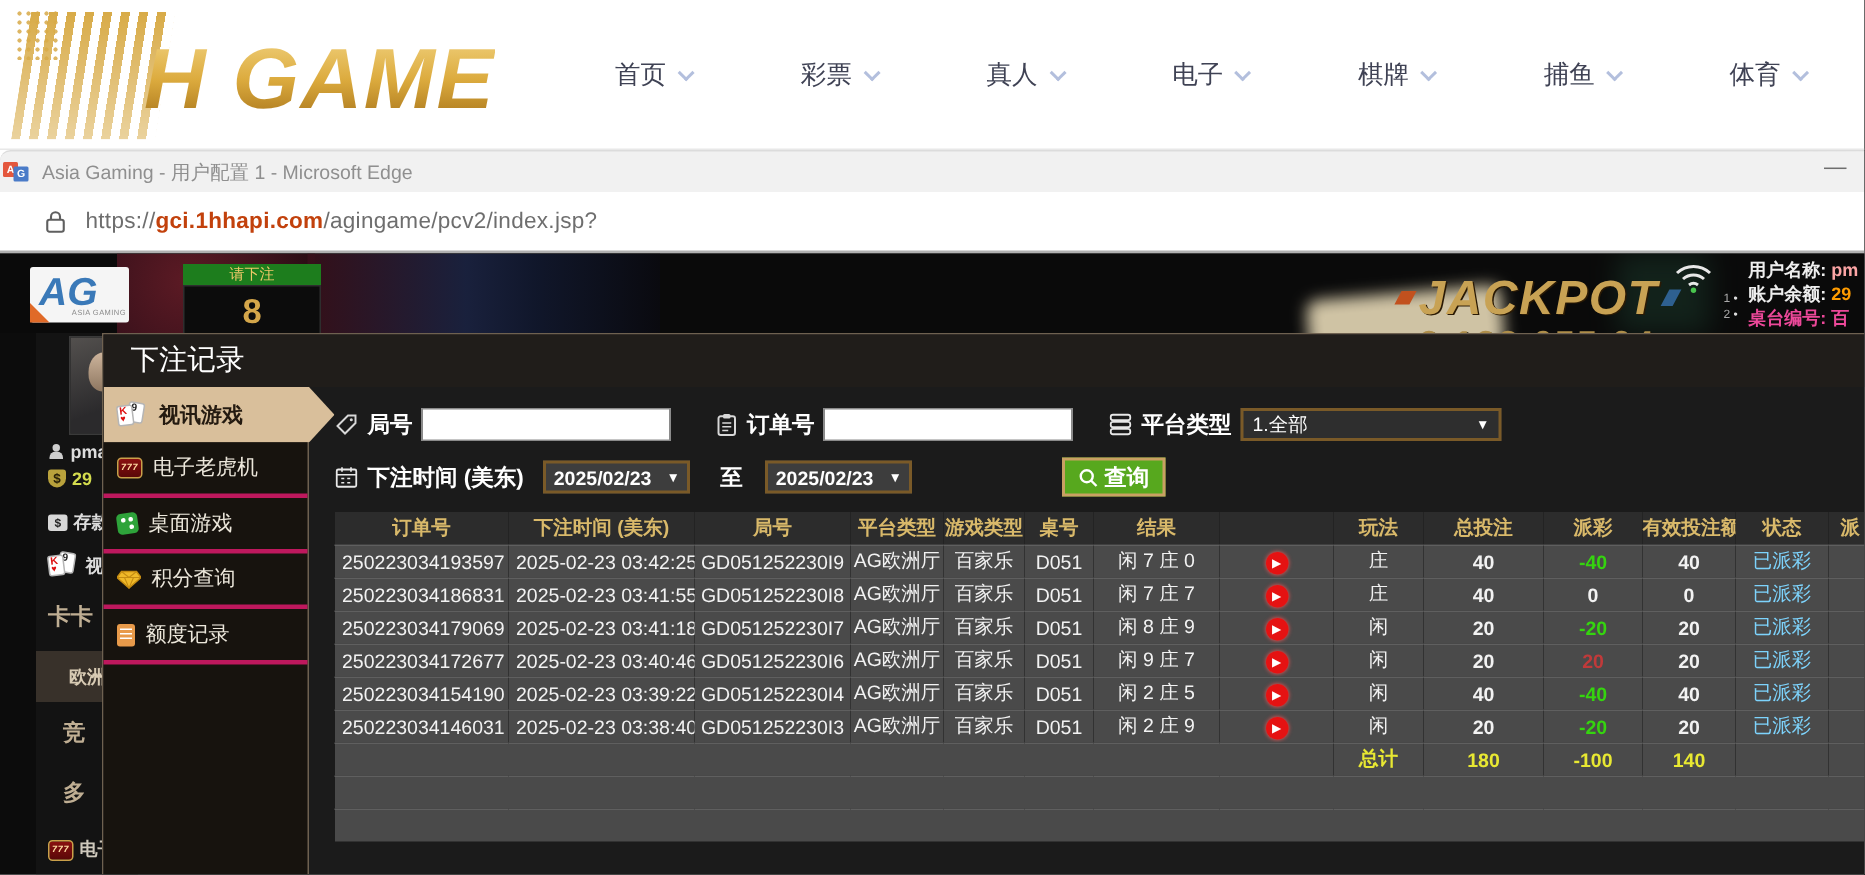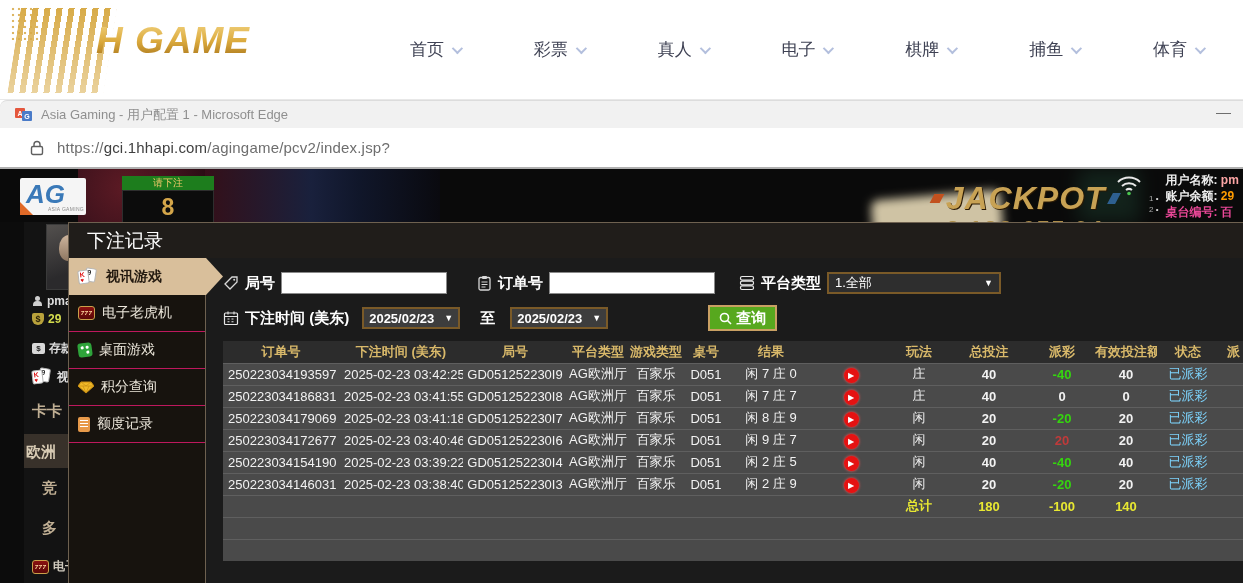--- a/index.html
+++ b/index.html
@@ -7,42 +7,42 @@
   #app { position:relative; width:1243px; height:583px; background:#fff; overflow:hidden; }
 
   
   .site-header { position:relative; height:100px; background:#fff; display:flex; align-items:center; border-bottom:1px solid #e8e8e8; }
   .logo { position:relative; width:350px; height:100%; cursor:pointer; }
   .logo-dots { position:absolute; left:10px; top:6px; width:30px; height:34px;
     background:radial-gradient(#d9ae52 1.2px, transparent 1.6px); background-size:6px 6px; opacity:.9; }
   .logo-bars { position:absolute; left:14px; top:8px; width:96px; height:85px; transform:skewX(-9deg);
     background:repeating-linear-gradient(90deg,#d8ab48 0 6px, transparent 6px 12px);
     -webkit-mask-image:linear-gradient(180deg,#000 , #0008); }
-  .logo-text { position:absolute; left:96px; top:20px; font-size:37px; font-weight:900; font-style:italic; letter-spacing:1px;
+  .logo-text { position:absolute; left:96px; top:20px; font-size:57px; font-weight:900; font-style:italic; letter-spacing:1px;
     background:linear-gradient(180deg,#f3d584 0%,#dcab3e 50%,#a06c15 100%);
     -webkit-background-clip:text; background-clip:text; color:transparent; white-space:nowrap; }
   .nav { flex:1; display:flex; justify-content:space-between; padding:0 40px 0 60px; }
   .nav-item { display:flex; align-items:center; gap:8px; font-size:17px; color:#3f4254; cursor:pointer; }
   .chev { width:8px; height:8px; border-right:2px solid #b3bfdd; border-bottom:2px solid #b3bfdd; transform:rotate(45deg) translateY(-2px); }
 
   
   .edge-titlebar { position:relative; height:28px; background:#f1f1f1; display:flex; align-items:center; gap:9px;
-    padding-left:15px; color:#8f8f8f; font-size:13px; border-top:1px solid #dcdcdc; border-radius:7px 0 0 0; }
+    padding-left:2px; color:#8f8f8f; font-size:13px; border-top:1px solid #dcdcdc; border-radius:7px 0 0 0; }
   .favicon { position:relative; width:17px; height:15px; flex:0 0 auto; }
   .favicon .fa, .favicon .fg { position:absolute; width:10px; height:10px; color:#fff; font-size:7px; font-weight:bold;
     display:flex; align-items:center; justify-content:center; border-radius:1px; font-style:normal; }
   .favicon .fa { left:0; top:1px; background:#e4573d; }
   .favicon .fg { left:7px; top:4px; background:#4a7bc8; }
   .minimize { position:absolute; right:12px; top:2px; font-size:15px; color:#6e6e6e; cursor:pointer; }
 
   
   .url-bar { height:41px; background:#fff; display:flex; align-items:center; gap:13px; padding-left:30px;
     border-bottom:2px solid #b0b0b0; }
   .url-text { font-size:15px; color:#6e6e6e; letter-spacing:.2px; }
-  .url-text b { color:#404040; font-weight:normal; }
+  .url-text b { color:#c2410c; font-weight:bold; }
 
   
   .game { position:absolute; left:0; top:169px; right:0; bottom:0; background:#0c0c0c; }
   .bg-strip { position:absolute; left:0; top:0; right:0; height:53px; overflow:hidden; background:#0a0a0a; }
   .q1 { position:absolute; left:78px; top:0; width:132px; height:100%;
     background:radial-gradient(circle at 35% 35%, #5c1a24, #3d121c 60%, #250c12); }
   .q2 { position:absolute; left:205px; top:0; width:235px; height:100%;
     background:linear-gradient(90deg,#39101a, #1b2342 45%, #11182e 65%, #0a0a10); opacity:.9; }
   .card-blob { position:absolute; left:872px; top:26px; width:130px; height:42px; border-radius:8px;
     background:rgba(242,228,192,.85); filter:blur(5px); transform:rotate(-5deg); }
@@ -81,21 +81,21 @@
     background:linear-gradient(160deg,#53504e,#2b2a2c 70%); }
   .avatar::before { content:""; position:absolute; left:12px; top:10px; width:20px; height:26px; border-radius:50% 50% 45% 45%;
     background:linear-gradient(180deg,#cdb49c,#8e7761); }
   .strip-row { position:absolute; left:8px; display:flex; align-items:center; gap:4px; font-size:12px; font-weight:bold; white-space:nowrap; }
   .r-user { top:72px; }
   .r-bal  { top:90px; color:#d4dc4e; }
   .r-dep  { top:118px; }
   .r-vid  { top:146px; }
   .r-kaka { top:180px; font-size:15px; color:#bfae93; }
   .hl-block { position:absolute; left:0; top:212px; width:68px; height:34px; background:#38312a; }
-  .r-eur  { top:221px; font-size:15px; color:#d8cbb4; left:2px; }
+  .r-eur  { top:221px; font-size:12px; color:#d8cbb4; left:22px; }
   .r-jing { top:257px; font-size:15px; color:#bfae93; left:18px; }
   .r-duo  { top:297px; font-size:15px; color:#bfae93; left:18px; }
   .r-dz   { top:336px; color:#cfc9bd; }
   .mini-person { width:11px; height:11px; position:relative; }
   .mini-person::before { content:""; position:absolute; left:3px; top:0; width:5px; height:5px; border-radius:50%; background:#cfcfcf; }
   .mini-person::after { content:""; position:absolute; left:1px; top:5px; width:9px; height:5px; border-radius:4px 4px 0 0; background:#cfcfcf; }
   .moneybag { width:12px; height:12px; border-radius:2px 2px 6px 6px; background:#b9a23c; color:#2a2208; font-size:9px; font-weight:bold;
     display:flex; align-items:center; justify-content:center; font-style:normal; }
   .depicon { width:13px; height:11px; background:#d8d8d8; border-radius:2px; color:#222; font-size:8px; font-weight:bold;
     display:flex; align-items:center; justify-content:center; font-style:normal; }
@@ -116,21 +116,21 @@
   .docicon::before { content:""; position:absolute; left:2px; top:3px; width:8px; height:1.5px; background:#fff;
     box-shadow:0 3px 0 #fff, 0 6px 0 #fff; }
 
   
   .modal { position:absolute; left:68px; top:53px; right:0; bottom:0; background:#1b1b1b;
     border-top:1px solid #6e6150; border-left:1px solid #6e6150; }
   .modal-title { height:35px; line-height:35px; padding-left:18px; font-size:19px; color:#fff; background:#201d1a; }
   .modal-body { display:flex; height:calc(100% - 35px); }
   .side-menu { width:137px; flex:0 0 auto; background:#17130e; border-right:1px solid #6e6150; z-index:2; }
   .menu-item { height:37px; display:flex; align-items:center; gap:7px; padding-left:9px; font-size:14px; color:#ece7db;
-    border-bottom:1px solid #be185d; cursor:pointer; }
+    border-bottom:3px solid #be185d; cursor:pointer; }
   .menu-item.active { width:154px; margin-right:-17px; background:#d9bf9b; color:#241a10; font-weight:bold; border-bottom:none;
     clip-path:polygon(0 0, 137px 0, 154px 50%, 137px 100%, 0 100%); }
 
   .content { flex:1; padding:8px 0 0 17px; overflow:hidden; }
   .f-row { display:flex; align-items:center; color:#fff; font-weight:bold; font-size:15px; }
   .f-row1 { margin-top:2px; height:30px; }
   .f-row2 { margin-top:5px; height:30px; }
   .grp { display:flex; align-items:center; gap:6px; }
   .g2 { margin-left:30px; } .g3 { margin-left:24px; }
   .txt { width:166px; height:22px; background:#fff; border:1px solid #8a8a8a; font-size:13px; padding:0 4px; }

